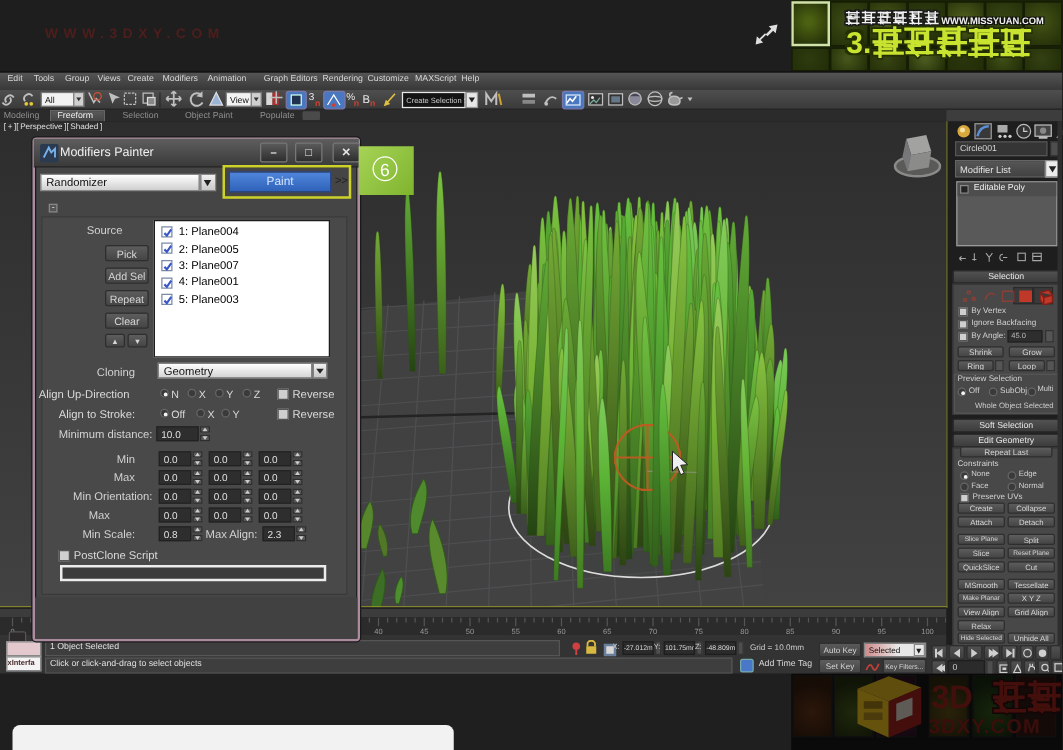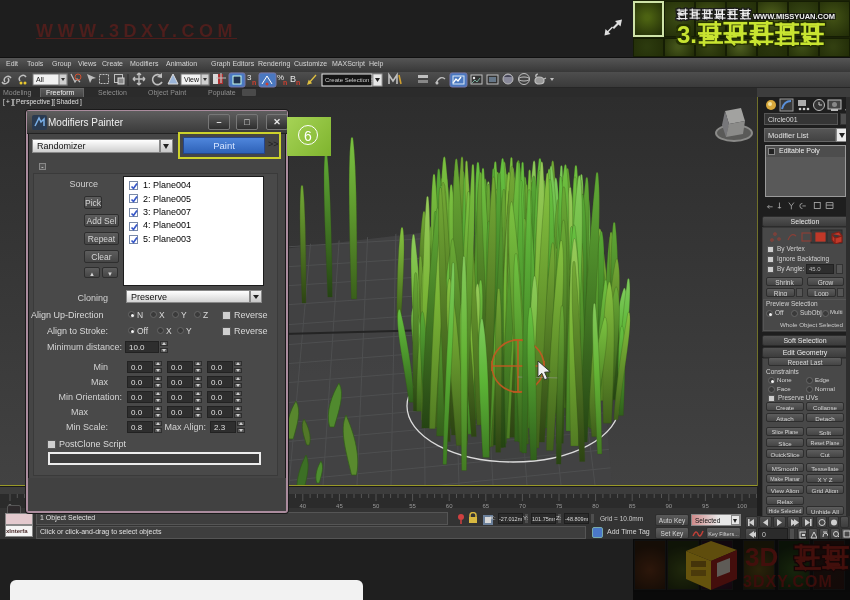--- a/index.html
+++ b/index.html
@@ -1,20 +1,20 @@
 <!DOCTYPE html>
 <html><head><meta charset="utf-8"><style>
 *{margin:0;padding:0;box-sizing:border-box;font-family:"Liberation Sans",sans-serif;}
 body{width:850px;height:600px;overflow:hidden;background:#1d1d1d;}
 #root{position:relative;width:850px;height:600px;overflow:hidden;background:#1e1e1e;}
 .abs{position:absolute;}
 </style></head><body>
 <div id="root">
 
-<div class="abs" style="left:36px;top:21px;font-size:18px;font-weight:bold;letter-spacing:4.5px;color:#4e1e1c;text-decoration:underline;">WWW.3DXY.COM</div>
+<div class="abs" style="left:36px;top:21px;font-size:11px;font-weight:bold;letter-spacing:4.5px;color:#4e1e1c;">WWW.3DXY.COM</div>
 <svg class="abs" style="left:603px;top:14px" width="22" height="24">
 <g fill="#dedede">
 <path d="M9.5,13.5 L14,9 L12,7 L19,5.5 L17.5,12.5 L15.5,10.5 L11,15 Z"></path>
 <path d="M8,14.5 L3.5,19 L5.5,21 L-0.5,22.5 L0.5,16 L2.5,18 L7,13.5 Z" transform="translate(2,-1)"></path>
 </g>
     </svg>
 <div class="abs" style="left:633px;top:0;width:217px;height:57px;background:#1a2206;overflow:hidden;">
       <div class="abs" style="left:0px;top:1px;width:31px;height:36px;background:radial-gradient(circle at 45% 45%,#4c6212 10%,#232e08 95%);border:2px solid #cfe3a8;"></div>
       <div class="abs" style="left:31px;top:1px;width:31px;height:36px;background:radial-gradient(circle at 45% 45%,#3a4a14 10%,#232e08 95%);border:1px solid #151d04;"></div>
       <div class="abs" style="left:62px;top:1px;width:31px;height:36px;background:radial-gradient(circle at 45% 45%,#465617 10%,#232e08 95%);border:1px solid #151d04;"></div>
@@ -1243,28 +1243,28 @@
         <path d="M1.5,4.5 L3.5,6.5 L7,1.5" stroke="#3858c8" stroke-width="1.7" fill="none"></path>
       </svg>
     </div>
 <div class="abs" style="left:143px;top:220px;font-size:9px;color:#000;">4: Plane001</div>
 <div class="abs" style="left:129px;top:235px;width:9px;height:9px;background:#fff;border:1px solid #7a8aa8;">
       <svg width="9" height="9" style="position:absolute;left:0;top:0">
         <path d="M1.5,4.5 L3.5,6.5 L7,1.5" stroke="#3858c8" stroke-width="1.7" fill="none"></path>
       </svg>
     </div>
 <div class="abs" style="left:143px;top:234px;font-size:9px;color:#000;">5: Plane003</div>
-<div style="position:absolute;left:84px;top:196px;width:18px;height:13px;background:linear-gradient(#5d5d5d,#454545);border:1px solid #2e2e2e;border-radius:2px;color:#d6d6d6;font-size:8.5px;line-height:13px;text-align:center;overflow:hidden;">Pick</div>
+<div style="position:absolute;left:84px;top:196px;width:35px;height:13px;background:linear-gradient(#5d5d5d,#454545);border:1px solid #2e2e2e;border-radius:2px;color:#d6d6d6;font-size:8.5px;line-height:13px;text-align:center;overflow:hidden;">Pick</div>
 <div style="position:absolute;left:84px;top:214px;width:35px;height:13px;background:linear-gradient(#5d5d5d,#454545);border:1px solid #2e2e2e;border-radius:2px;color:#d6d6d6;font-size:8.5px;line-height:13px;text-align:center;overflow:hidden;">Add Sel</div>
 <div style="position:absolute;left:84px;top:232px;width:35px;height:13px;background:linear-gradient(#5d5d5d,#454545);border:1px solid #2e2e2e;border-radius:2px;color:#d6d6d6;font-size:8.5px;line-height:13px;text-align:center;overflow:hidden;">Repeat</div>
 <div style="position:absolute;left:84px;top:250px;width:35px;height:13px;background:linear-gradient(#5d5d5d,#454545);border:1px solid #2e2e2e;border-radius:2px;color:#d6d6d6;font-size:8.5px;line-height:13px;text-align:center;overflow:hidden;">Clear</div>
 <div style="position:absolute;left:84px;top:267px;width:16px;height:11px;background:linear-gradient(#5d5d5d,#454545);border:1px solid #2e2e2e;border-radius:2px;color:#d6d6d6;font-size:6.5px;line-height:11px;text-align:center;overflow:hidden;"><span style="font-size:6px">▲</span></div>
 <div style="position:absolute;left:102px;top:267px;width:16px;height:11px;background:linear-gradient(#5d5d5d,#454545);border:1px solid #2e2e2e;border-radius:2px;color:#d6d6d6;font-size:6.5px;line-height:11px;text-align:center;overflow:hidden;"><span style="font-size:6px">▼</span></div>
 <div style="position:absolute;left:66px;top:293px;width:42px;text-align:right;font-size:9px;color:#d2d2d2;white-space:nowrap;">Cloning</div>
-<div class="abs" style="left:126px;top:290px;width:124px;height:13px;background:linear-gradient(#ffffff,#d4d4d4);border:1px solid #888;color:#111;font-size:9px;line-height:12px;padding-left:4px;">Preserve</div>
+<div class="abs" style="left:126px;top:290px;width:124px;height:13px;background:linear-gradient(#ffffff,#d4d4d4);border:1px solid #888;color:#111;font-size:9px;line-height:12px;padding-left:4px;">Geometry</div>
 <div class="abs" style="left:250px;top:290px;width:12px;height:13px;background:linear-gradient(#f0f0f0,#c8c8c8);border:1px solid #888;"></div>
 <div class="abs" style="left:253px;top:295px;width:0;height:0;border-left:3px solid transparent;border-right:3px solid transparent;border-top:4.5px solid #222;"></div>
 <div style="position:absolute;left:31px;top:310px;font-size:9px;color:#dadada;white-space:nowrap;">Align Up-Direction</div>
 <div style="position:absolute;left:128px;top:311px;width:7px;height:7px;border-radius:50%;background:#3a3a3a;border:1px solid #666;">
       <div style="position:absolute;left:2px;top:2px;width:3px;height:3px;border-radius:50%;background:#f5f5f5;"></div>
     </div>
 <div style="position:absolute;left:137px;top:310px;font-size:8.5px;color:#dadada;white-space:nowrap;">N</div>
 <div style="position:absolute;left:150px;top:311px;width:7px;height:7px;border-radius:50%;background:#3a3a3a;border:1px solid #666;"></div>
 <div style="position:absolute;left:159px;top:310px;font-size:8.5px;color:#dadada;white-space:nowrap;">X</div>
 <div style="position:absolute;left:172px;top:311px;width:7px;height:7px;border-radius:50%;background:#3a3a3a;border:1px solid #666;"></div>

